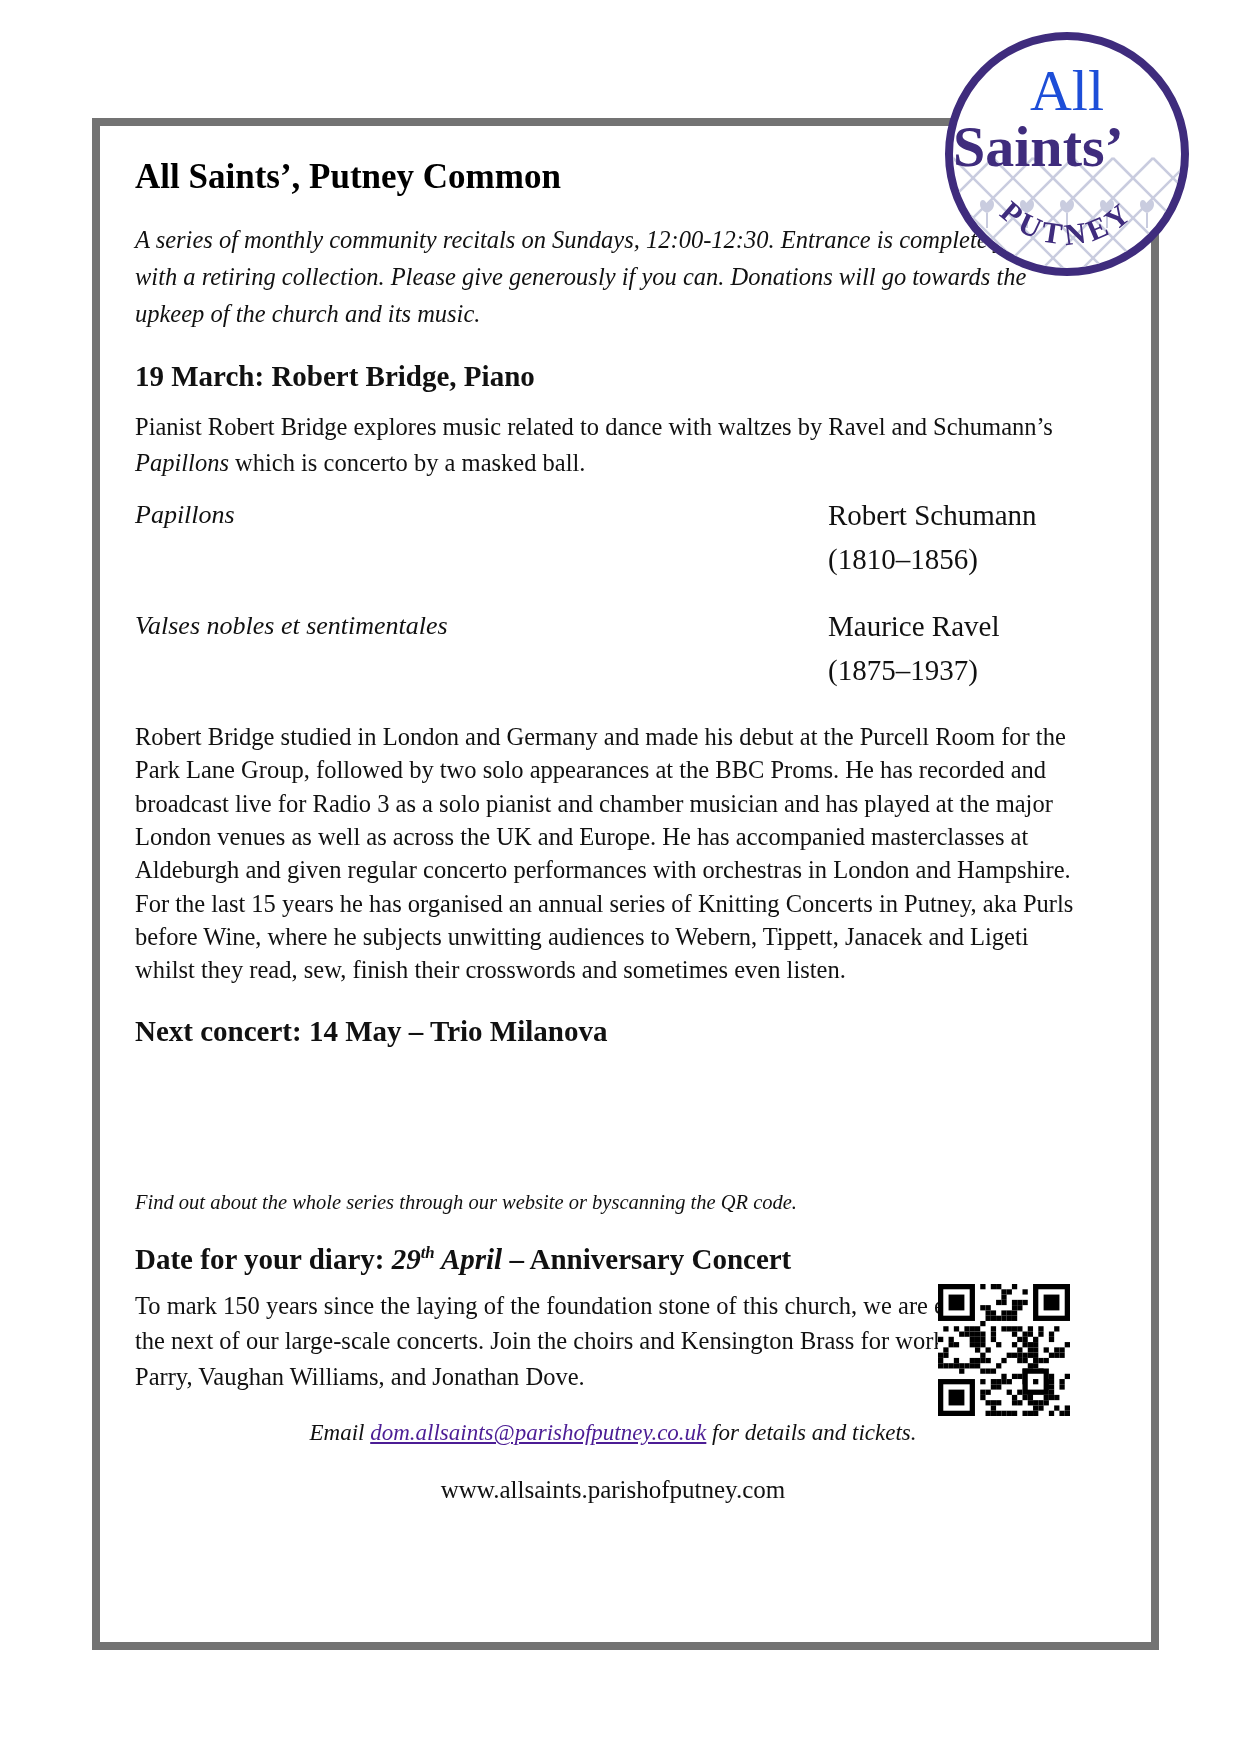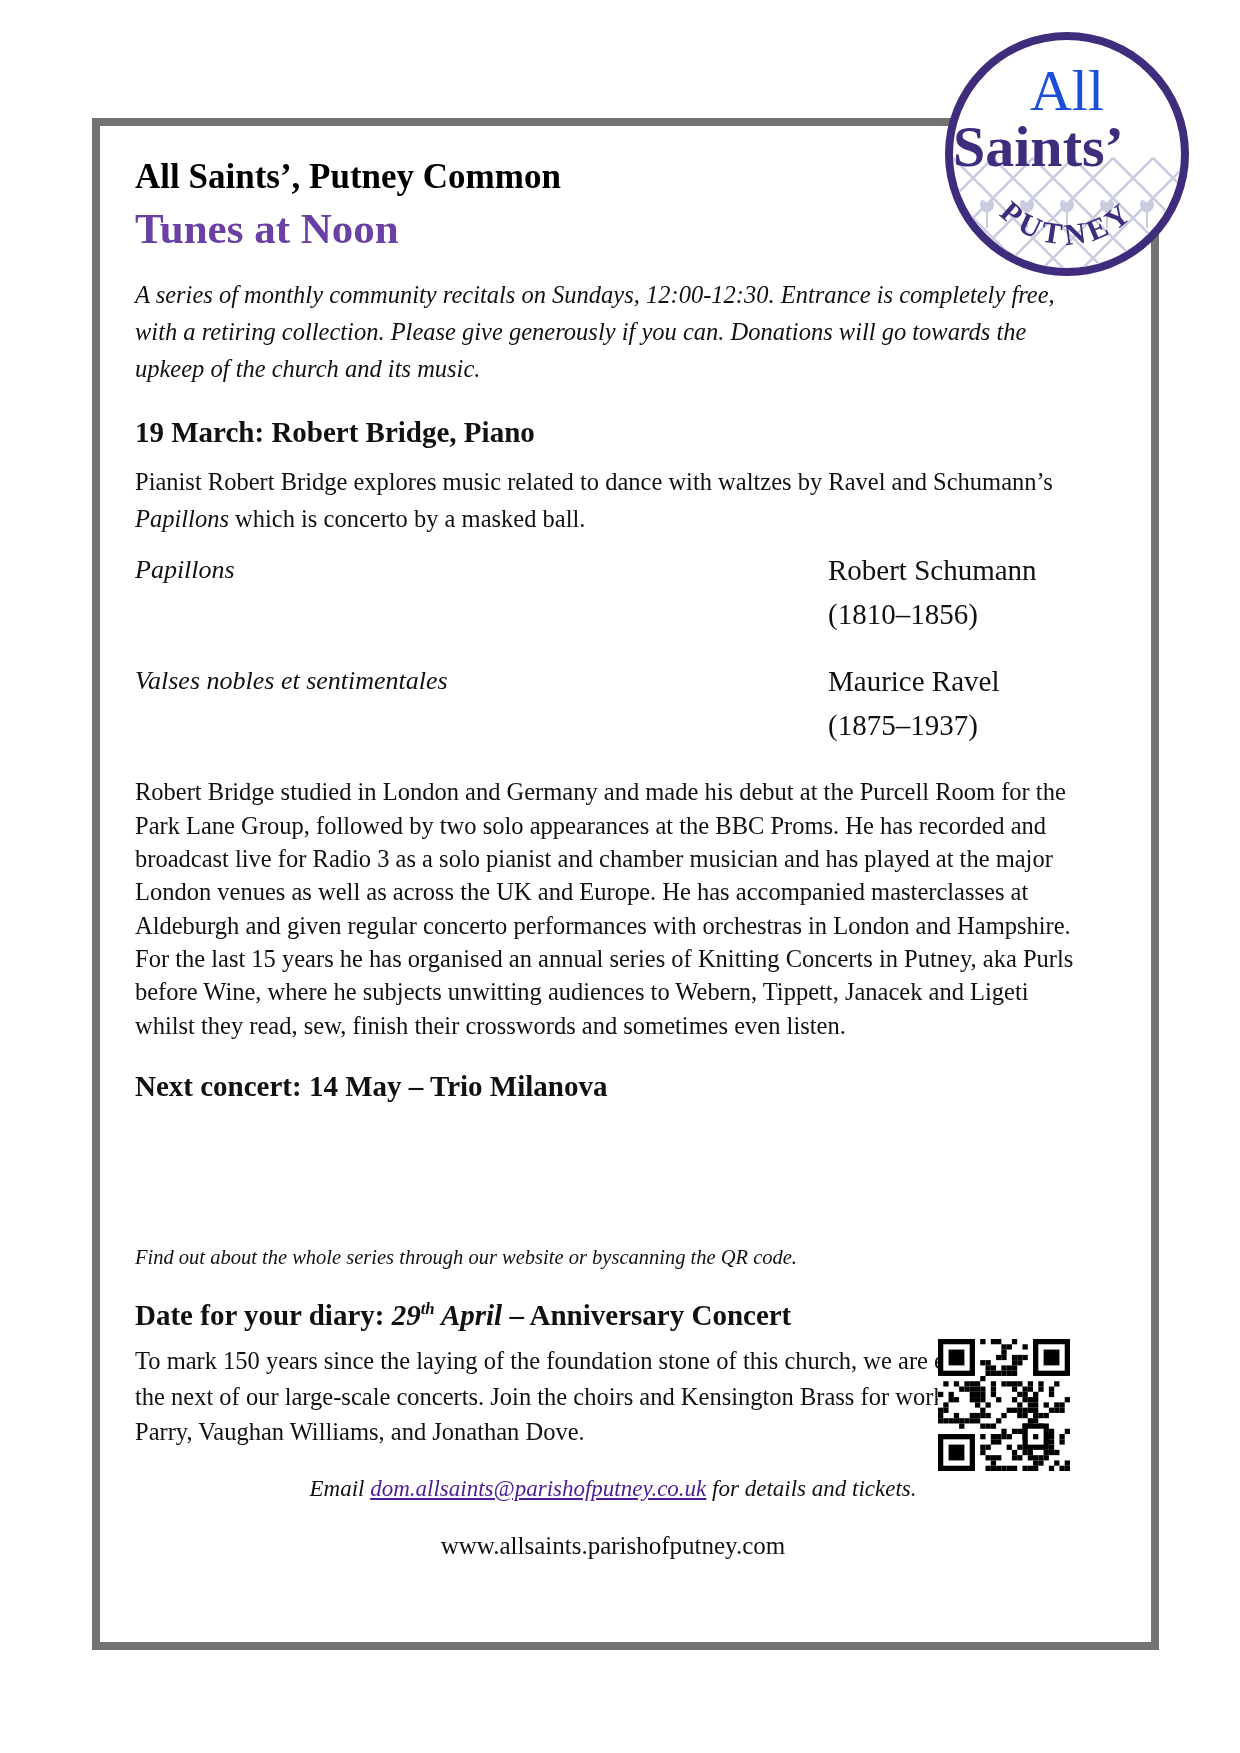--- a/index.html
+++ b/index.html
@@ -40,21 +40,20 @@
   .logo-saints{position:absolute;left:0;top:78px;width:100%;
             font-size:58px;font-weight:bold;color:#3F2C7D;line-height:1.0;}
 </style>
 </head>
 <body>
 
 <div class="page">
   <div class="content">
 
     <h1 class="title1">All Saints’, Putney Common</h1>
-    <h2 class="title2">Tunes at Noon</h2>
 
     <p class="intro">A series of monthly community recitals on Sundays, 12:00-12:30. Entrance is completely free, with a retiring collection. Please give generously if you can. Donations will go towards the upkeep of the church and its music.</p>
 
     <h3 class="h3">19 March: Robert Bridge, Piano</h3>
 
     <p class="desc"><span>Pianist Robert Bridge explores music related to dance with waltzes by Ravel and Schumann’s </span><span style="font-style:italic">Papillons</span><span> which is concerto by a masked ball.</span></p>
 
     <div class="programme">
       <div class="prog-row">
         <div class="piece">Papillons</div>

